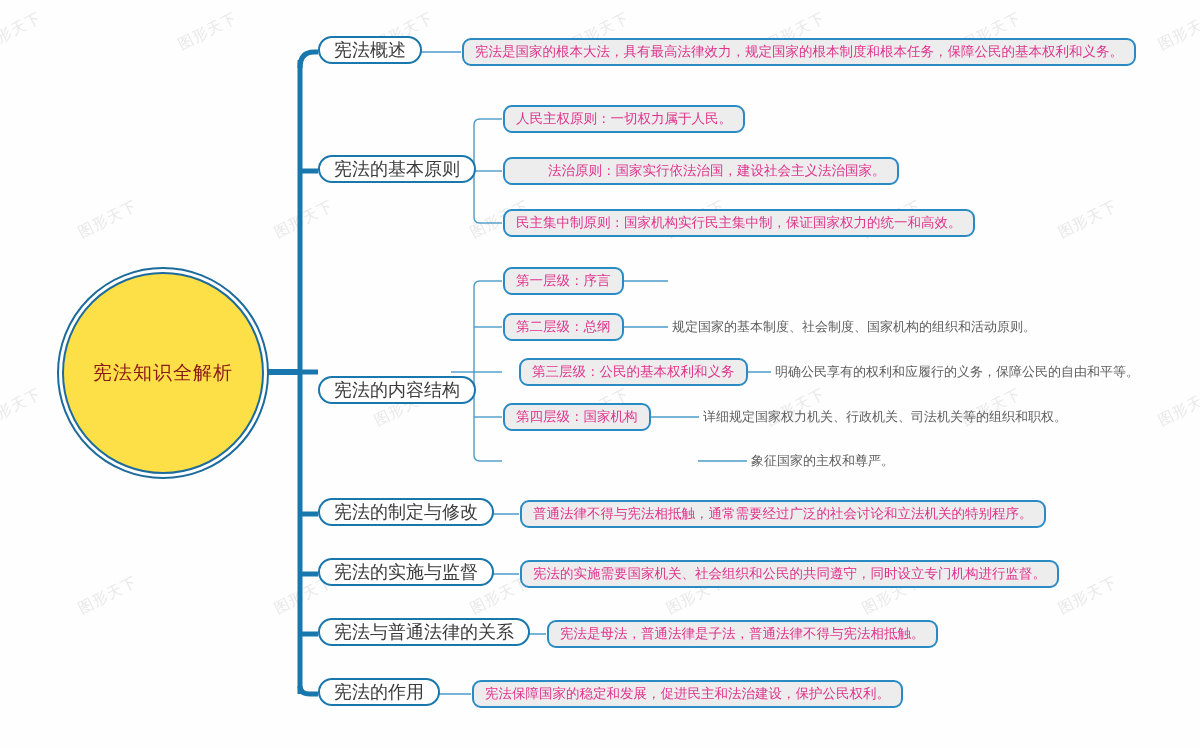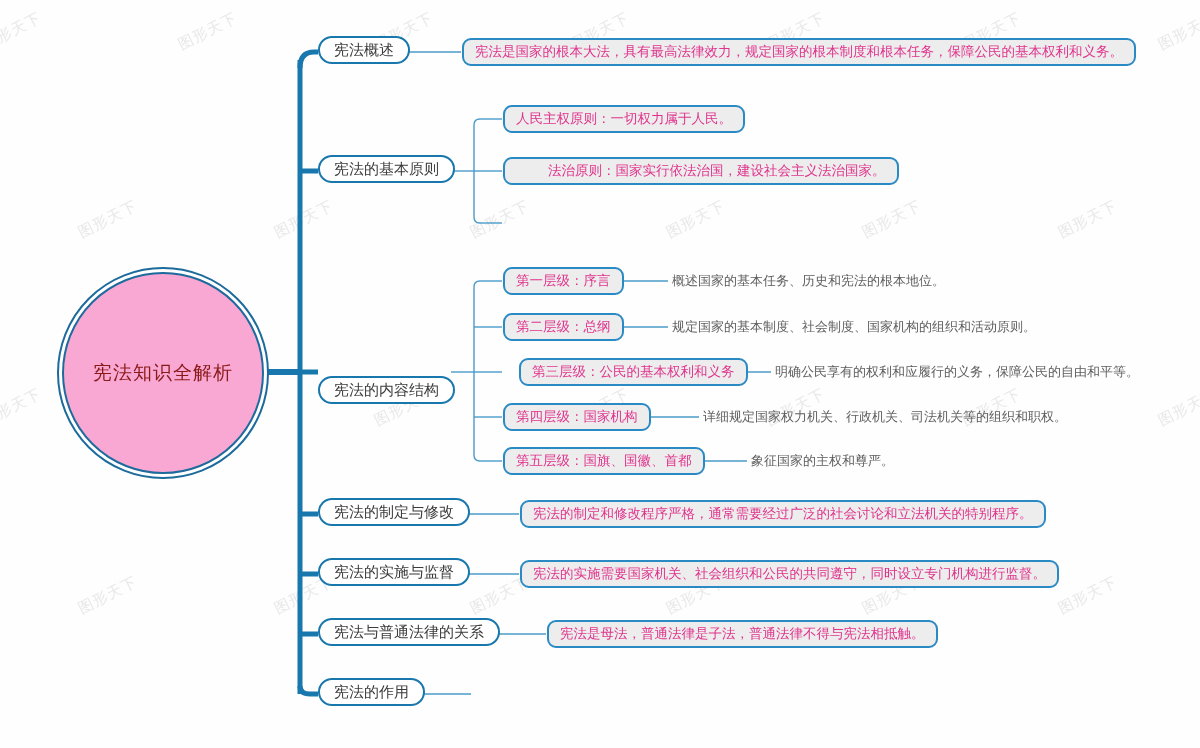--- a/index.html
+++ b/index.html
@@ -83,41 +83,41 @@
     z-index: 3;
   }
   .root-circle-inner {
     position: absolute;
     left: 62px;
     top: 272px;
     width: 202px;
     height: 202px;
     border-radius: 50%;
     border: 2px solid #1d6b9c;
-    background: #f9a8d4;
+    background: #fde047;
     box-sizing: border-box;
     display: flex;
     align-items: center;
     justify-content: center;
     z-index: 4;
   }
   .root-label {
     color: #8a1a18;
     font-size: 19px;
     letter-spacing: 1px;
     font-family: "DejaVu Sans", sans-serif;
   }
 
   
   .lvl1 {
     border: 2px solid #1877ac;
     background: #ffffff;
     border-radius: 999px;
     color: #3b3b3b;
-    font-size: 15px;
+    font-size: 18px;
     height: 23px;
     padding: 12px 14px;
     z-index: 4;
   }
 
   
   .lvl2 {
     border: 2px solid #2a8ac4;
     background: #ededed;
     border-radius: 9px;
@@ -255,57 +255,57 @@
     </div>
 
     <div class="node lvl2" style="left:503px; top:105px;">
       <span>人民主权原则：一切权力属于人民。</span>
     </div>
 
     <div class="node lvl2" style="left:503px; top:157px;padding-left:43px;">
       <span>法治原则：国家实行依法治国，建设社会主义法治国家。</span>
     </div>
 
+    <div class="node lvl2" style="left:503px; top:209px;">
+      <span>民主集中制原则：国家机构实行民主集中制，保证国家权力的统一和高效。</span>
+    </div>
 
     <div class="node lvl2" style="left:503px; top:267px;">
       <span>第一层级：序言</span>
     </div>
 
     <div class="node lvl2" style="left:503px; top:313px;justify-content:flex-end;">
       <span>第二层级：总纲</span>
     </div>
 
     <div class="node lvl2" style="left:503px; top:358px;margin-left:16px;">
       <span>第三层级：公民的基本权利和义务</span>
     </div>
 
     <div class="node lvl2" style="left:503px; top:403px;">
       <span>第四层级：国家机构</span>
     </div>
 
-    <div class="node lvl2" style="left:503px; top:447px;">
-      <span>第五层级：国旗、国徽、首都</span>
-    </div>
 
     <div class="node lvl2" style="left:520px; top:500px;">
-      <span>宪法的制定和修改程序严格，通常需要经过广泛的社会讨论和立法机关的特别程序。</span>
+      <span>普通法律不得与宪法相抵触，通常需要经过广泛的社会讨论和立法机关的特别程序。</span>
     </div>
 
     <div class="node lvl2" style="left:520px; top:560px;">
       <span>宪法的实施需要国家机关、社会组织和公民的共同遵守，同时设立专门机构进行监督。</span>
     </div>
 
     <div class="node lvl2" style="left:547px; top:620px;">
       <span>宪法是母法，普通法律是子法，普通法律不得与宪法相抵触。</span>
     </div>
 
-
-    <div class="node lvl3" style="left:672px; top:271px;">
-      <span>概述国家的基本任务、历史和宪法的根本地位。</span>
-    </div>
+    <div class="node lvl2" style="left:472px; top:680px;">
+      <span>宪法保障国家的稳定和发展，促进民主和法治建设，保护公民权利。</span>
+    </div>
+
 
     <div class="node lvl3" style="left:672px; top:317px;">
       <span>规定国家的基本制度、社会制度、国家机构的组织和活动原则。</span>
     </div>
 
     <div class="node lvl3" style="left:775px; top:362px;">
       <span>明确公民享有的权利和应履行的义务，保障公民的自由和平等。</span>
     </div>
 
     <div class="node lvl3" style="left:703px; top:407px;">

